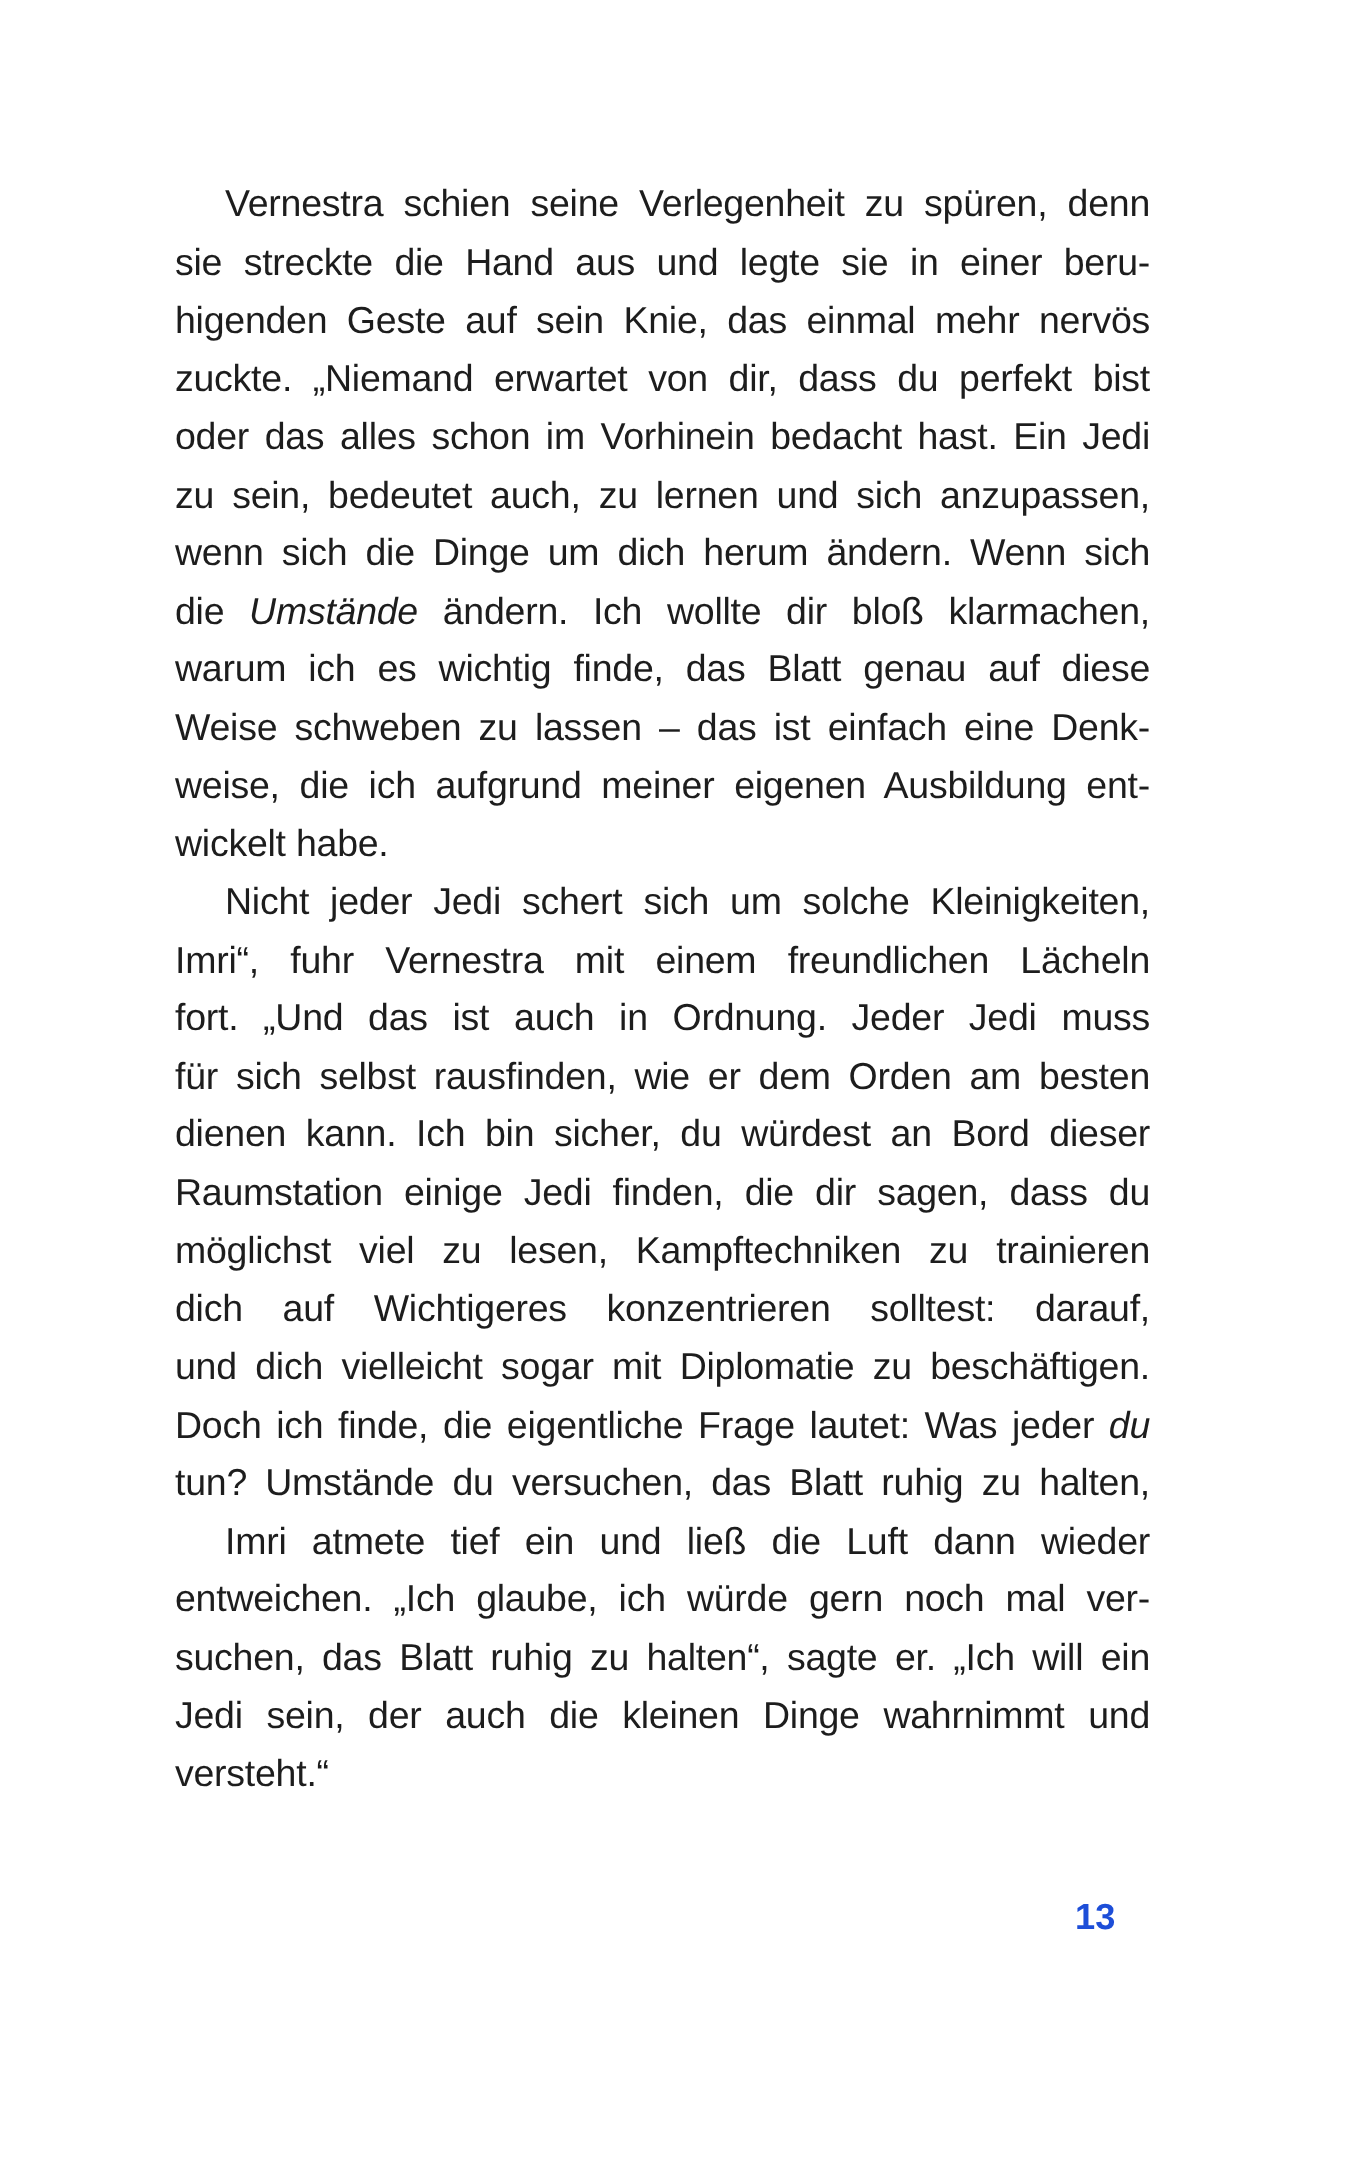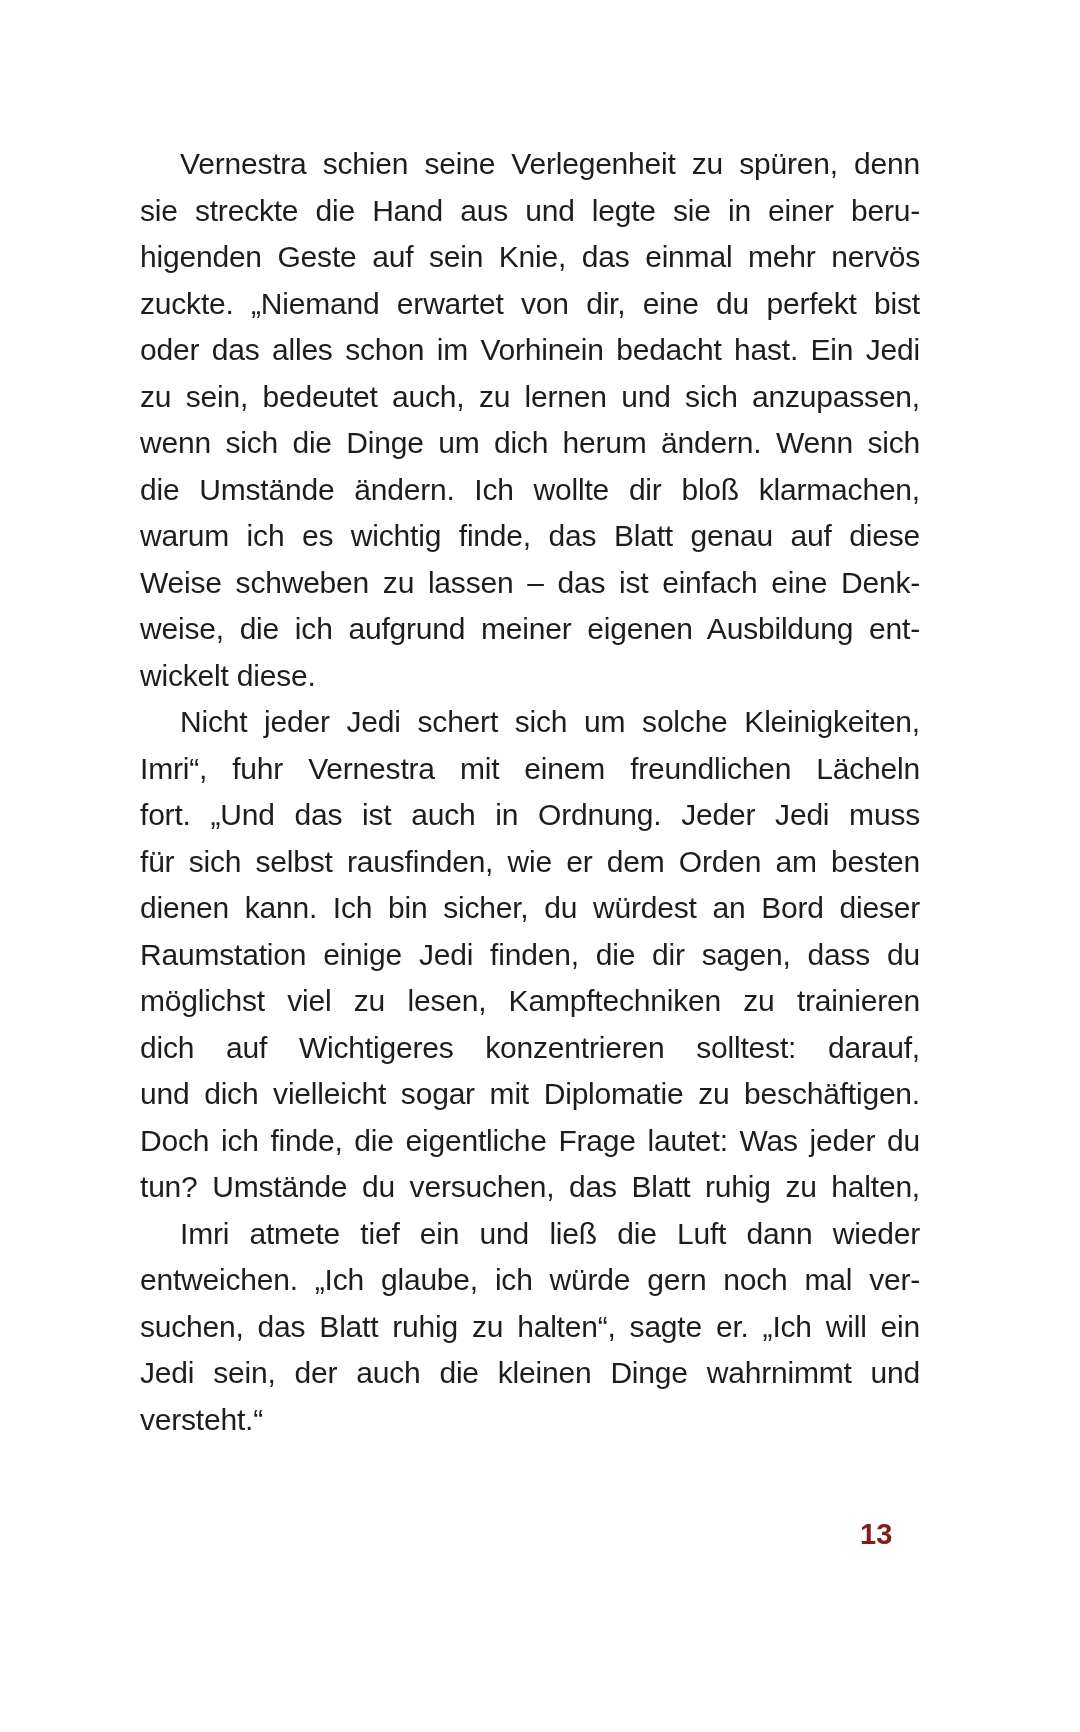--- a/index.html
+++ b/index.html
@@ -31,48 +31,49 @@
     text-align-last: justify;
   }
   .line.first {
     text-indent: 40px;
   }
   .line.last {
     text-align: left;
     text-align-last: left;
   }
   .it {
+    font-style: italic;
   }
   .page-number {
     position: absolute;
     left: 845px;
     top: 1520px;
     font-size: 29px;
     line-height: 1;
     font-weight: 700;
-    color: #7f1d1d;
+    color: #1d4ed8;
   }
 </style>
 </head>
 <body>
 
 <div class="page">
   <div class="text-block">
       <div class="line first"><span>Vernestra schien seine Verlegenheit zu spüren, denn</span></div>
       <div class="line"><span>sie streckte die Hand aus und legte sie in einer beru-</span></div>
       <div class="line"><span>higenden Geste auf sein Knie, das einmal mehr nervös</span></div>
-      <div class="line"><span>zuckte. „Niemand erwartet von dir, eine du perfekt bist</span></div>
+      <div class="line"><span>zuckte. „Niemand erwartet von dir, dass du perfekt bist</span></div>
       <div class="line"><span>oder das alles schon im Vorhinein bedacht hast. Ein Jedi</span></div>
       <div class="line"><span>zu sein, bedeutet auch, zu lernen und sich anzupassen,</span></div>
       <div class="line"><span>wenn sich die Dinge um dich herum ändern. Wenn sich</span></div>
       <div class="line"><span>die </span><span class="it">Umstände</span><span> ändern. Ich wollte dir bloß klarmachen,</span></div>
       <div class="line"><span>warum ich es wichtig finde, das Blatt genau auf diese</span></div>
       <div class="line"><span>Weise schweben zu lassen – das ist einfach eine Denk-</span></div>
       <div class="line"><span>weise, die ich aufgrund meiner eigenen Ausbildung ent-</span></div>
-      <div class="line last"><span>wickelt diese.</span></div>
+      <div class="line last"><span>wickelt habe.</span></div>
       <div class="line first"><span>Nicht jeder Jedi schert sich um solche Kleinigkeiten,</span></div>
       <div class="line"><span>Imri“, fuhr Vernestra mit einem freundlichen Lächeln</span></div>
       <div class="line"><span>fort. „Und das ist auch in Ordnung. Jeder Jedi muss</span></div>
       <div class="line"><span>für sich selbst rausfinden, wie er dem Orden am besten</span></div>
       <div class="line"><span>dienen kann. Ich bin sicher, du würdest an Bord dieser</span></div>
       <div class="line"><span>Raumstation einige Jedi finden, die dir sagen, dass du</span></div>
       <div class="line"><span>möglichst viel zu lesen, Kampftechniken zu trainieren</span></div>
       <div class="line"><span>dich auf Wichtigeres konzentrieren solltest: darauf,</span></div>
       <div class="line"><span>und dich vielleicht sogar mit Diplomatie zu beschäftigen.</span></div>
       <div class="line"><span>Doch ich finde, die eigentliche Frage lautet: Was jeder </span><span class="it">du</span></div>

